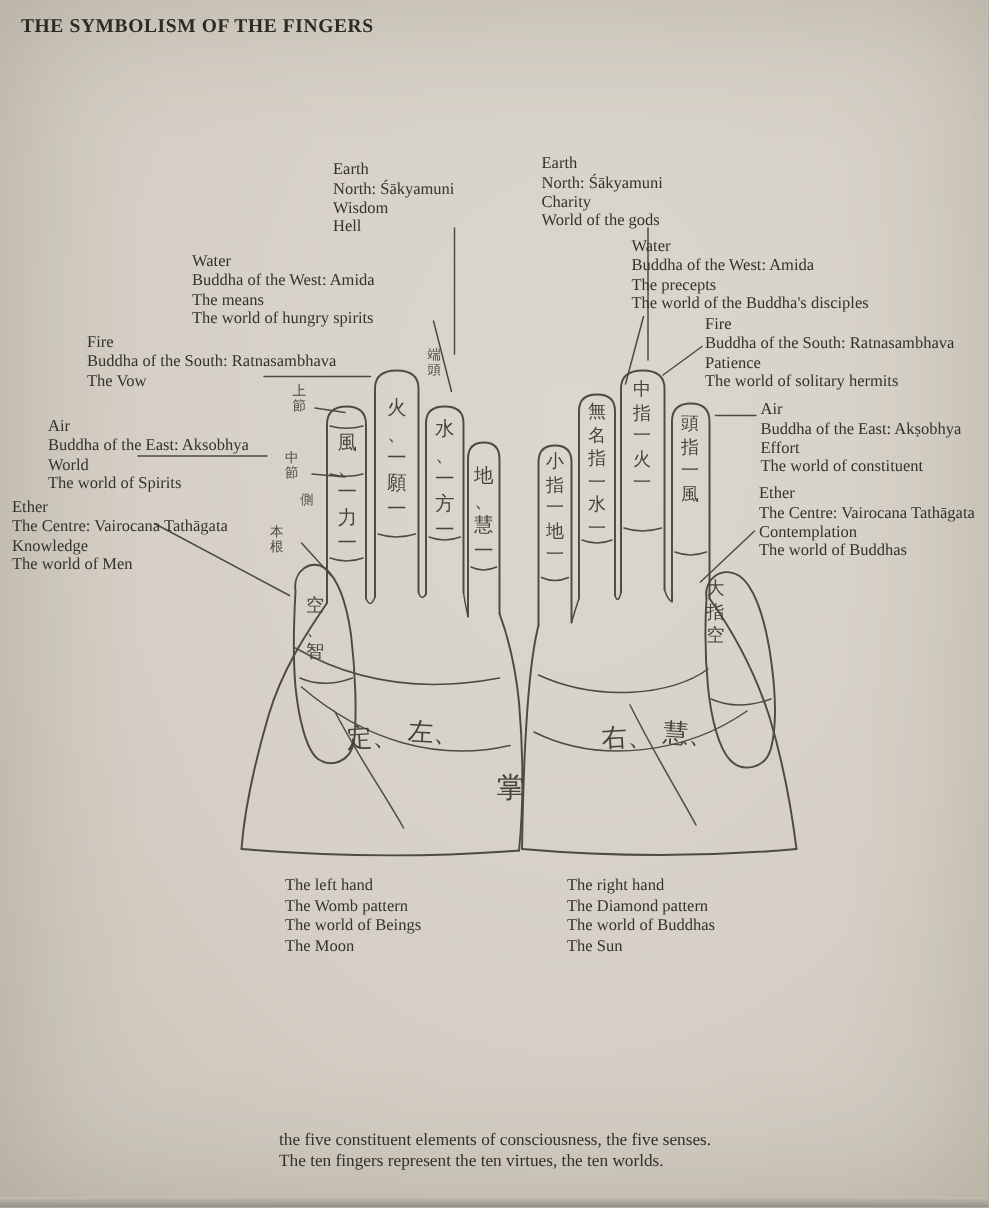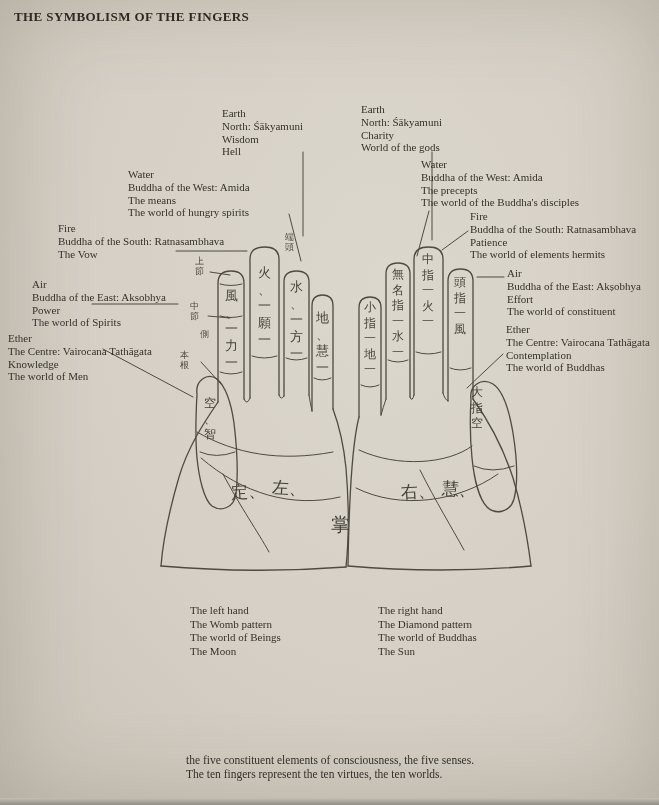--- a/index.html
+++ b/index.html
@@ -14,21 +14,21 @@
   .page::after{
     content:"";position:absolute;left:0;bottom:0;width:100%;height:7px;
     background:linear-gradient(#c4beb3,#928d85);
   }
   .title{
     position:absolute;left:14px;top:9px;margin:0;
     font-size:13px;font-weight:bold;letter-spacing:.4px;color:#2d2a25;
     white-space:nowrap;
   }
   .note{position:absolute;font-size:11px;line-height:12.8px;white-space:nowrap;color:#35322c;}
-  .caption{position:absolute;font-size:11px;line-height:13.5px;white-space:nowrap;color:#35322c;margin-top:20px;}
+  .caption{position:absolute;font-size:11px;line-height:13.5px;white-space:nowrap;color:#35322c;}
   .footer{position:absolute;font-size:11.5px;line-height:14px;white-space:nowrap;color:#33302a;}
   svg.lines{position:absolute;left:0;top:0;pointer-events:none;}
   .vcol{
     position:absolute;display:flex;flex-direction:column;align-items:center;gap:3px;
     font-family:"DejaVu Sans",sans-serif;color:#474338;
   }
   .vcol span{display:block;line-height:1.05;}
   .cjk13{font-size:13px;width:15px;}
   .cjk12{font-size:12px;width:14px;}
   .cjk9{font-size:9px;width:11px;gap:1px;color:#4c483e;}
@@ -118,26 +118,26 @@
     </div>
   <div class="note" style="left:58px;top:222px">
       <div>Fire</div>
       <div>Buddha of the South: Ratnasambhava</div>
       <div>The Vow</div>
     </div>
   <div class="note" style="left:470px;top:210px">
       <div>Fire</div>
       <div>Buddha of the South: Ratnasambhava</div>
       <div>Patience</div>
-      <div>The world of elements hermits</div>
+      <div>The world of solitary hermits</div>
     </div>
   <div class="note" style="left:32px;top:278px">
       <div>Air</div>
       <div>Buddha of the East: Aksobhya</div>
-      <div>Power</div>
+      <div>World</div>
       <div>The world of Spirits</div>
     </div>
   <div class="note" style="left:507px;top:267px">
       <div>Air</div>
       <div>Buddha of the East: Akṣobhya</div>
       <div>Effort</div>
       <div>The world of constituent</div>
     </div>
   <div class="note" style="left:8px;top:332px">
       <div>Ether</div>

